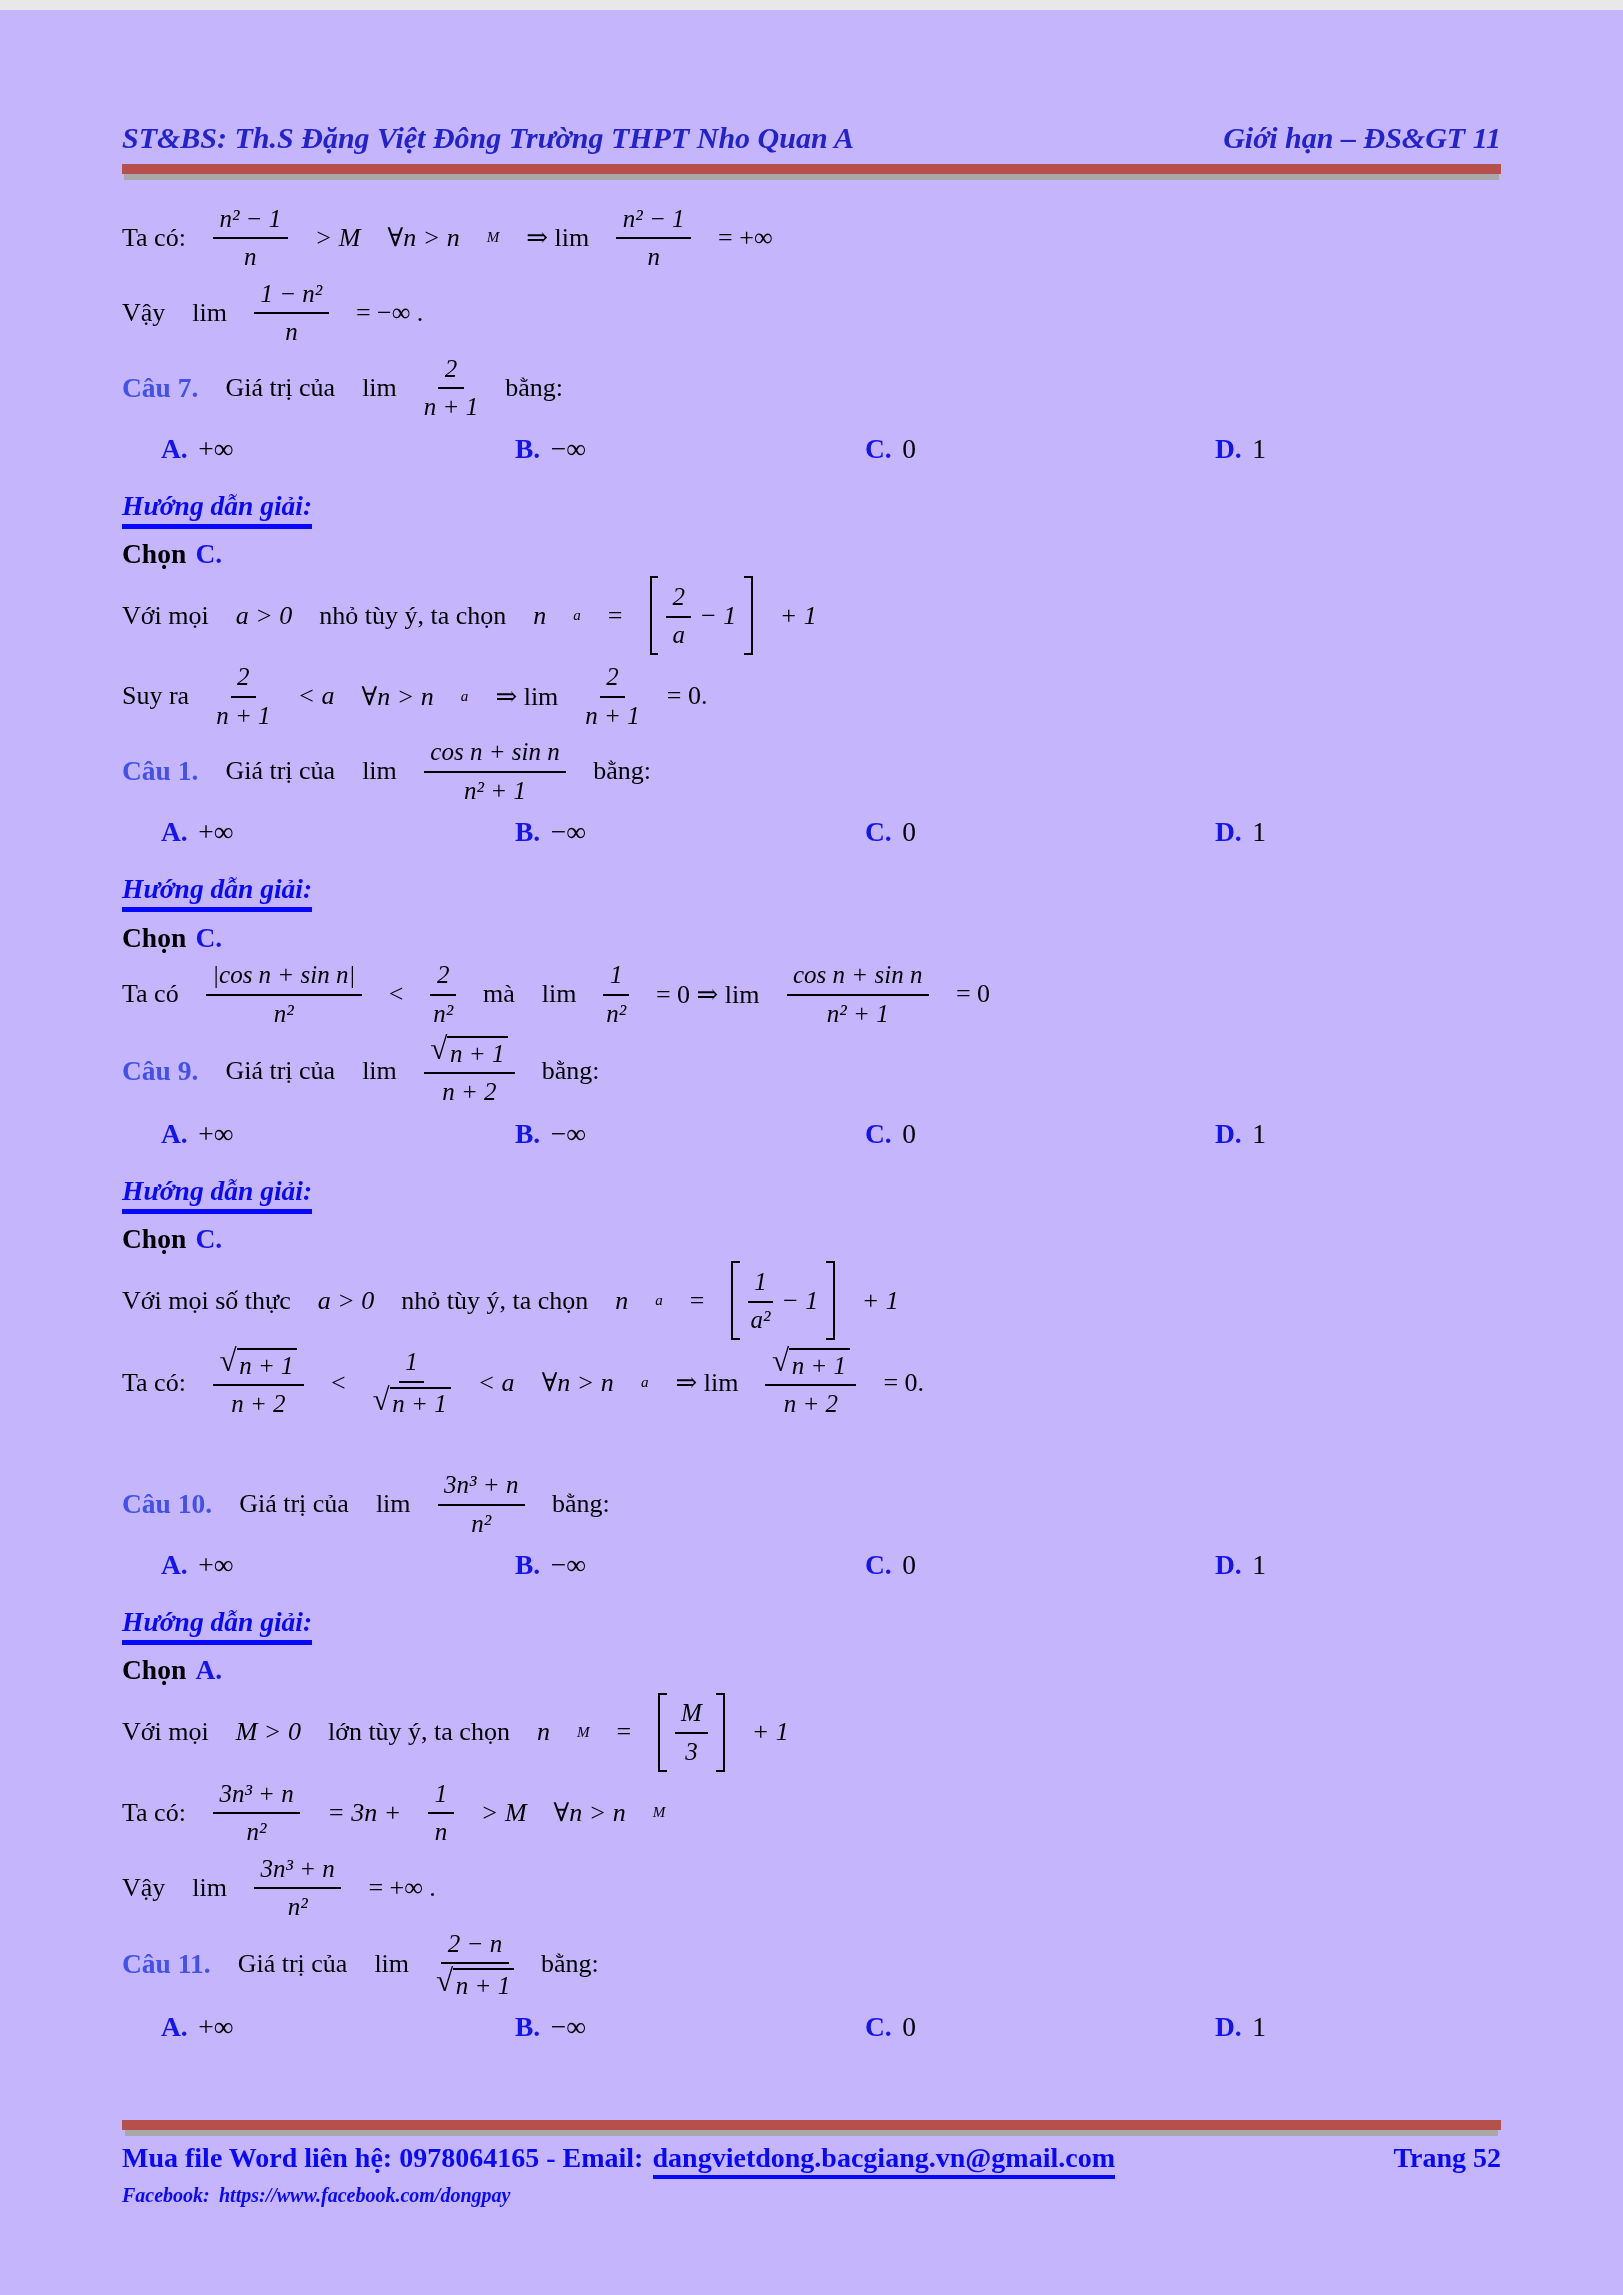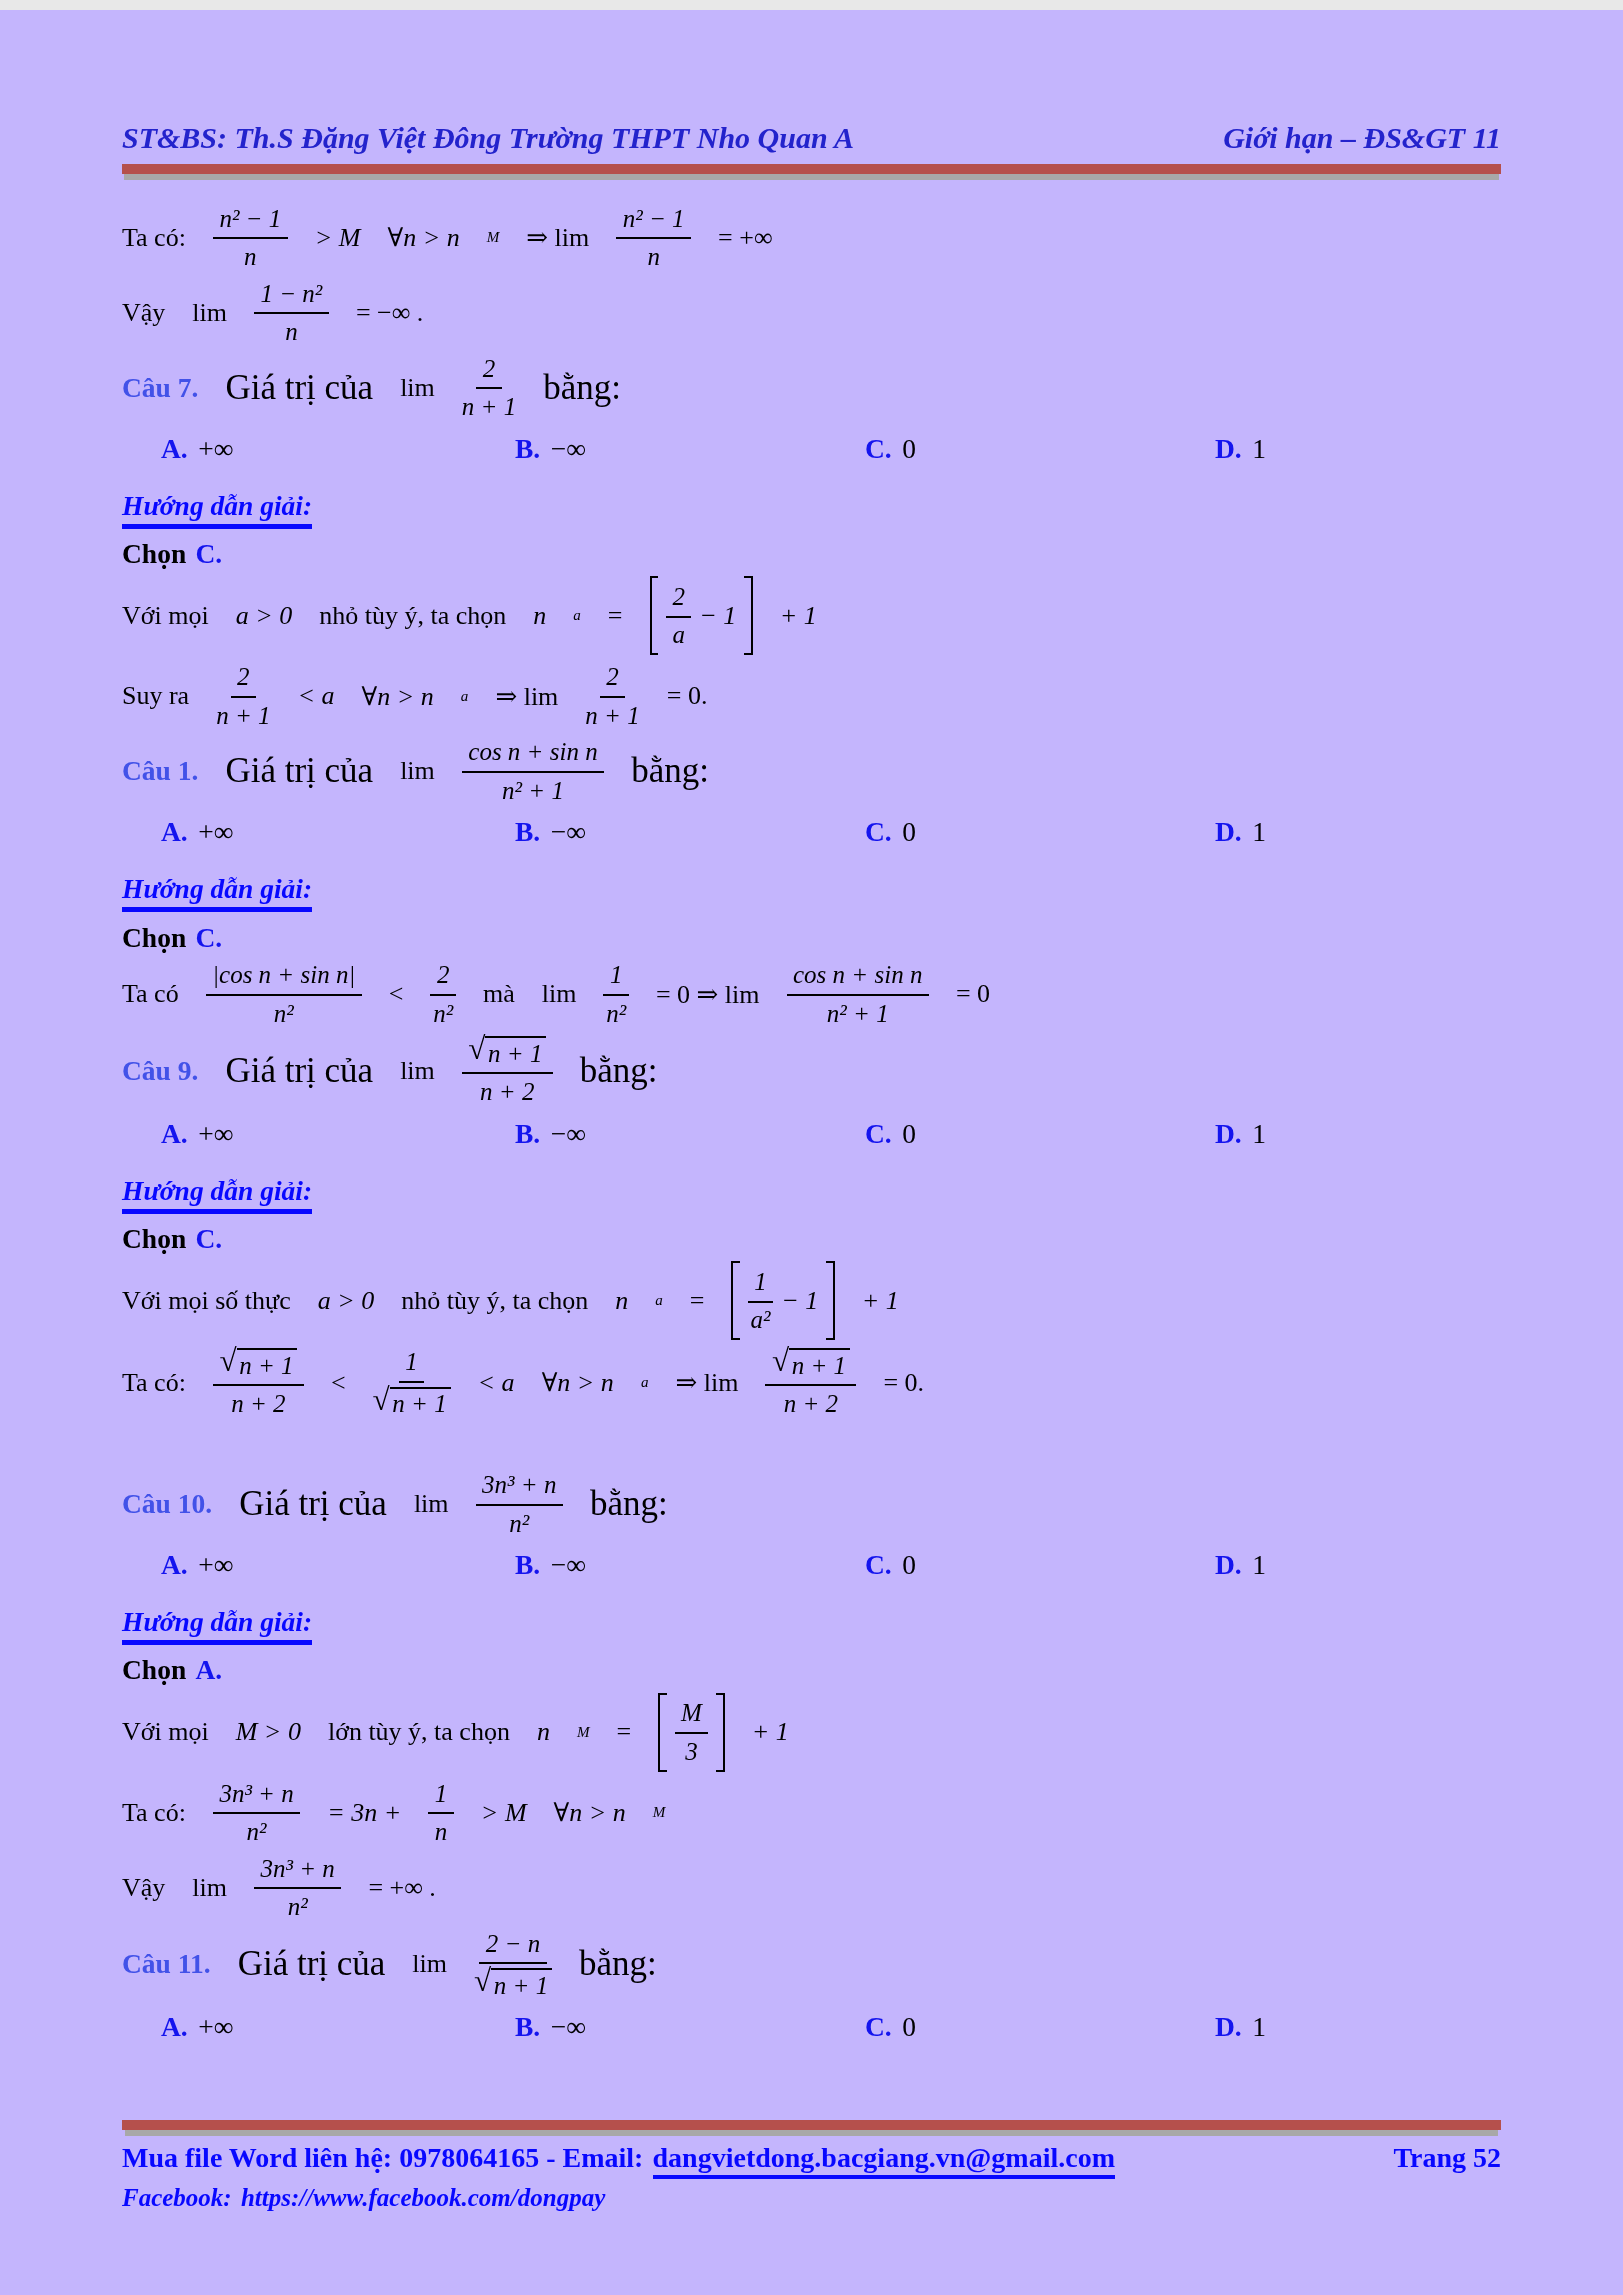--- a/index.html
+++ b/index.html
@@ -30,41 +30,41 @@
   .sqrt-sym{font-style:normal;font-size:1.25em;line-height:1;transform:translateY(-2.6px)}
   .sqrt-arg{border-top:2px solid var(--ink);padding:1.3px 3.9px 0 2.6px}
   .brgrp{display:inline-flex;align-items:stretch}
   .brk{width:8.5px;flex:0 0 8.5px}
   .brk.l{border-left:2px solid var(--ink);border-top:2px solid var(--ink);border-bottom:2px solid var(--ink)}
   .brk.r{border-right:2px solid var(--ink);border-top:2px solid var(--ink);border-bottom:2px solid var(--ink)}
   .brk-content{display:inline-flex;align-items:center;gap:7.9px;padding:5.2px 7.9px}
   sub{font-size:0.58em;font-style:italic}
   
   .q-label{color:var(--label-blue);font-weight:bold;font-size:27.5px;white-space:nowrap}
-  .q-lead,.q-tail{font-size:35px}
+  .q-lead,.q-tail{font-size:26px}
   
   .opts{position:relative;height:43px;margin:10.5px 0 6.5px;font-size:27.5px}
   .opt{position:absolute;top:0;display:flex;align-items:baseline;gap:10.5px;white-space:nowrap}
   .opt.p1{left:39px}.opt.p2{left:393px}.opt.p3{left:743px}.opt.p4{left:1093px}
   .opt-k{color:var(--option-blue);font-weight:bold}
   
   .hdg{display:inline-block;color:var(--hdg-blue);font-weight:bold;font-style:italic;font-size:27.5px;
     border-bottom:5.2px solid var(--hdg-blue);padding-bottom:2px;margin:7.9px 0 5.2px}
   .chon{font-weight:bold;font-size:27.5px;margin:3.9px 0 6.5px;display:flex;gap:9.2px}
   .chon .ans{color:var(--option-blue)}
   .gap-lg{height:38px}
   
   .footer{position:absolute;left:122px;right:122px;top:2110px}
   .footer .f-rule-red{height:9.8px;background:var(--bar-red)}
   .footer .f-rule-gray{height:5.9px;background:var(--bar-gray);margin:0 2.6px}
   .f-line1{display:flex;justify-content:space-between;align-items:baseline;margin-top:6.5px;
     color:var(--hdg-blue);font-weight:bold;font-size:28px;white-space:nowrap}
   .f-left{display:flex;gap:9.2px;align-items:baseline}
   .f-email{border-bottom:4.6px solid var(--hdg-blue);padding-bottom:0.7px;text-decoration:none;color:var(--hdg-blue);cursor:pointer}
-  .f-line2{margin-top:5.2px;color:var(--hdg-blue);font-weight:bold;font-style:italic;font-size:25px;display:flex;gap:9.2px}
+  .f-line2{margin-top:5.2px;color:var(--hdg-blue);font-weight:bold;font-style:italic;font-size:20px;display:flex;gap:9.2px}
   .f-link{text-decoration:none;color:var(--hdg-blue);cursor:pointer}
 </style>
 </head>
 <body>
 
 <div class="page">
 
   <div class="header">
     <span>ST&amp;BS: Th.S Đặng Việt Đông Trường THPT Nho Quan A</span>
     <span>Giới hạn – ĐS&amp;GT 11</span>

